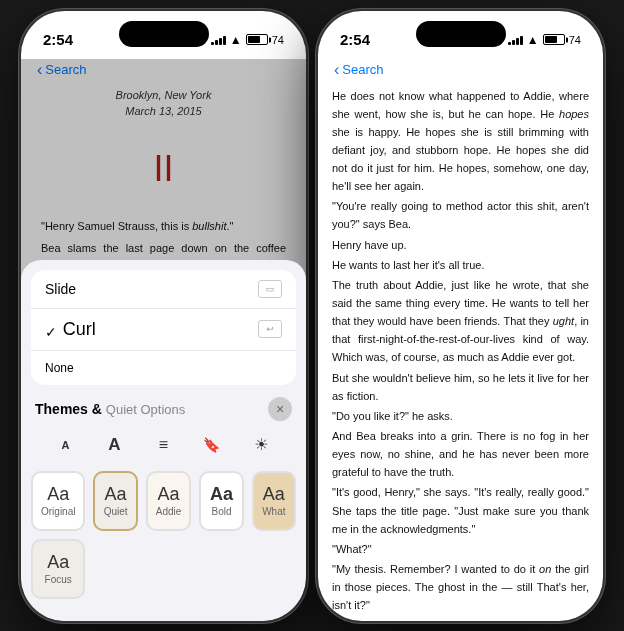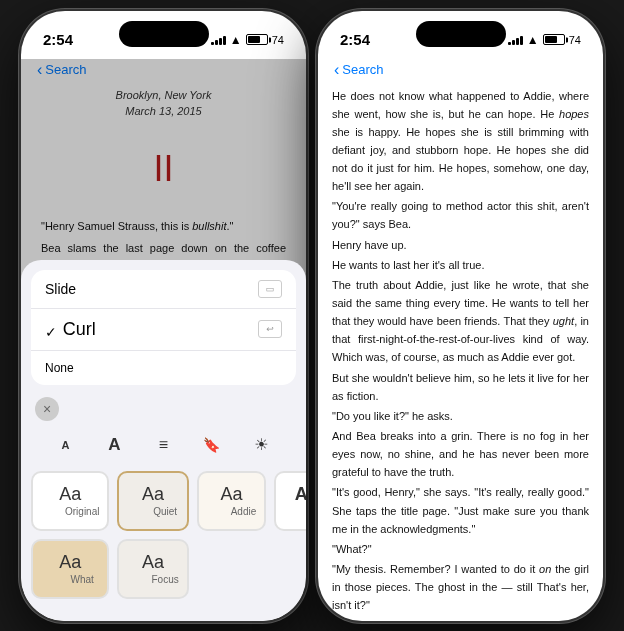--- a/index.html
+++ b/index.html
@@ -289,21 +289,21 @@
     }
 
     .toolbar-btn.font-large {
       font-size: 18px;
       font-weight: 600;
     }
 
     
     .theme-cards {
       display: grid;
-      grid-template-columns: repeat(4, 1fr);
+      grid-template-columns: repeat(5, 1fr);
       gap: 8px;
       padding: 6px 10px;
     }
 
     .theme-card {
       border-radius: 10px;
       padding: 8px;
       display: flex;
       flex-direction: column;
       align-items: center;
@@ -351,21 +351,20 @@
     }
 
     .theme-aa.bold-text {
       font-weight: 700;
     }
 
     .theme-name {
       font-size: 10px;
       color: #666;
       margin-top: 3px;
-      margin-left: 24px;
     }
 
     
     .right-content {
       padding: 0 14px;
       font-size: 11px;
       line-height: 1.65;
       color: #111;
       overflow: hidden;
     }
@@ -457,20 +456,24 @@
           </div>
         </div>
         <div class="slide-menu-item">
           <div class="item-left">
             <span style="font-size:12px">None</span>
           </div>
         </div>
       </div>
 
       <div class="themes-header">
+        <div>
+          <span class="themes-label">Themes &amp;</span>
+          <span class="quiet-options"> Quiet Options</span>
+        </div>
         <div class="close-button">×</div>
       </div>
 
       <div class="toolbar">
         <div class="toolbar-btn font-small">
           <span style="font-size:11px;font-weight:600">A</span>
         </div>
         <div class="toolbar-btn font-large">
           <span style="font-size:17px;font-weight:600">A</span>
         </div>

